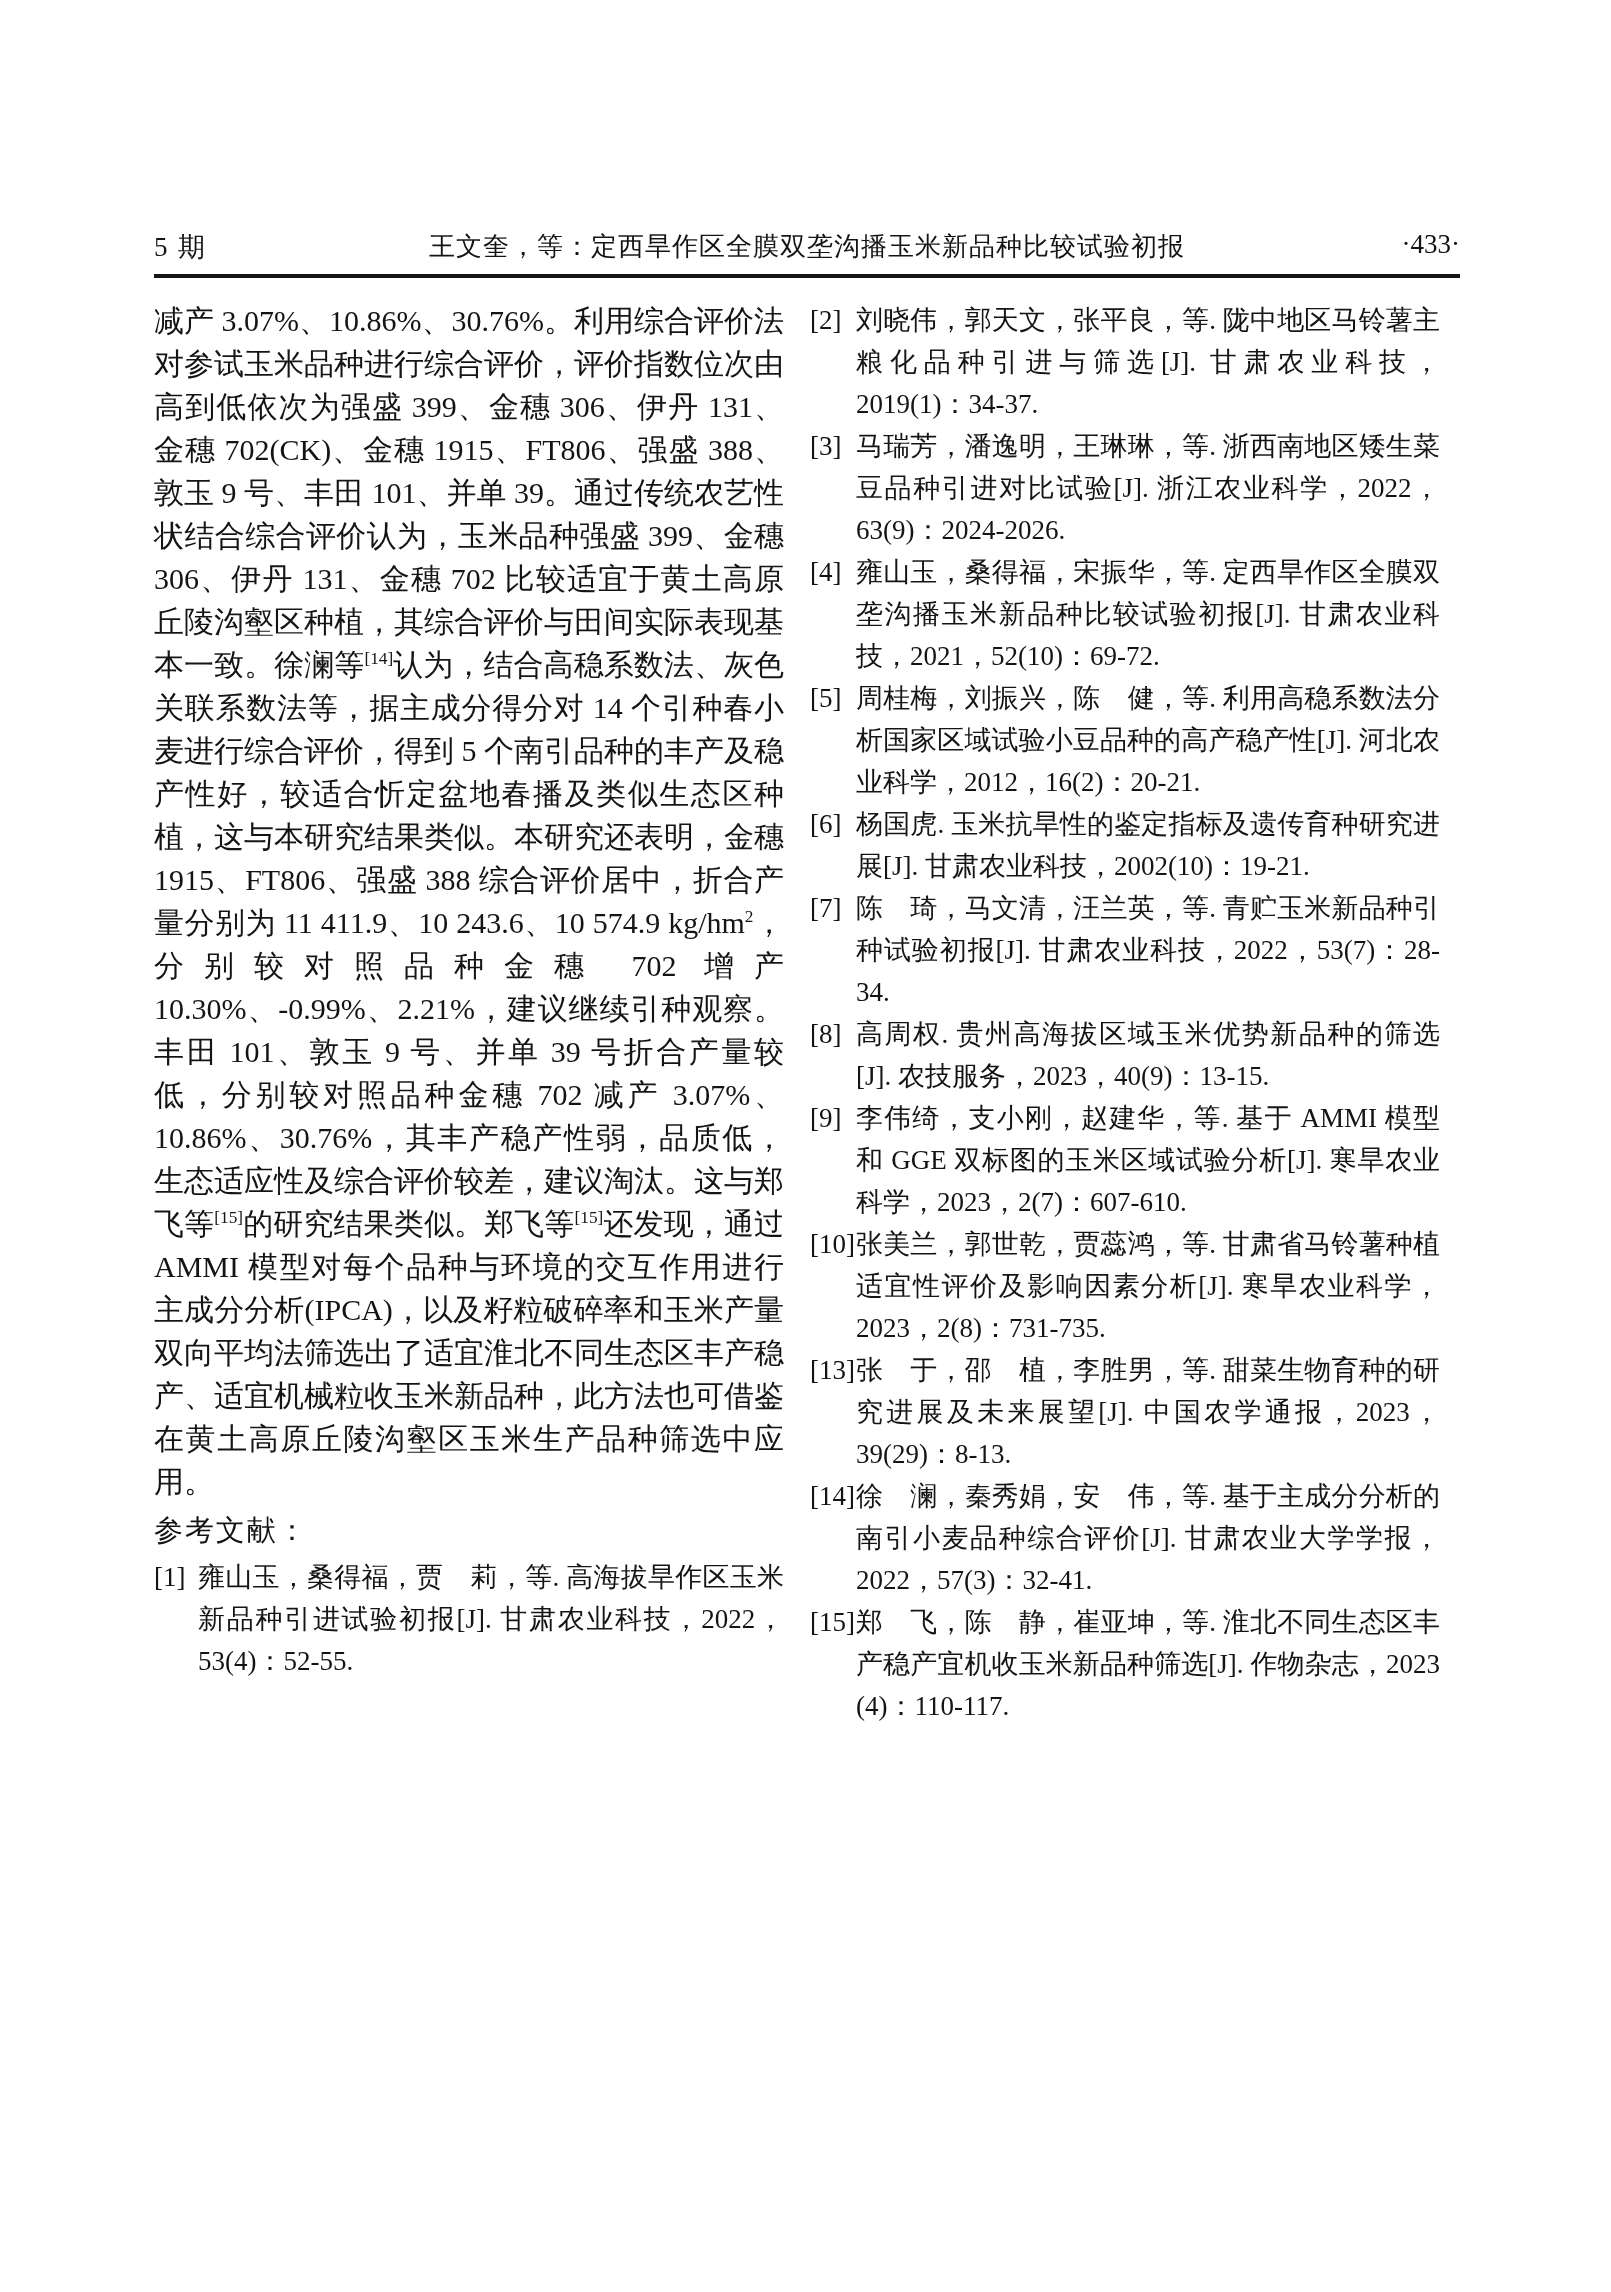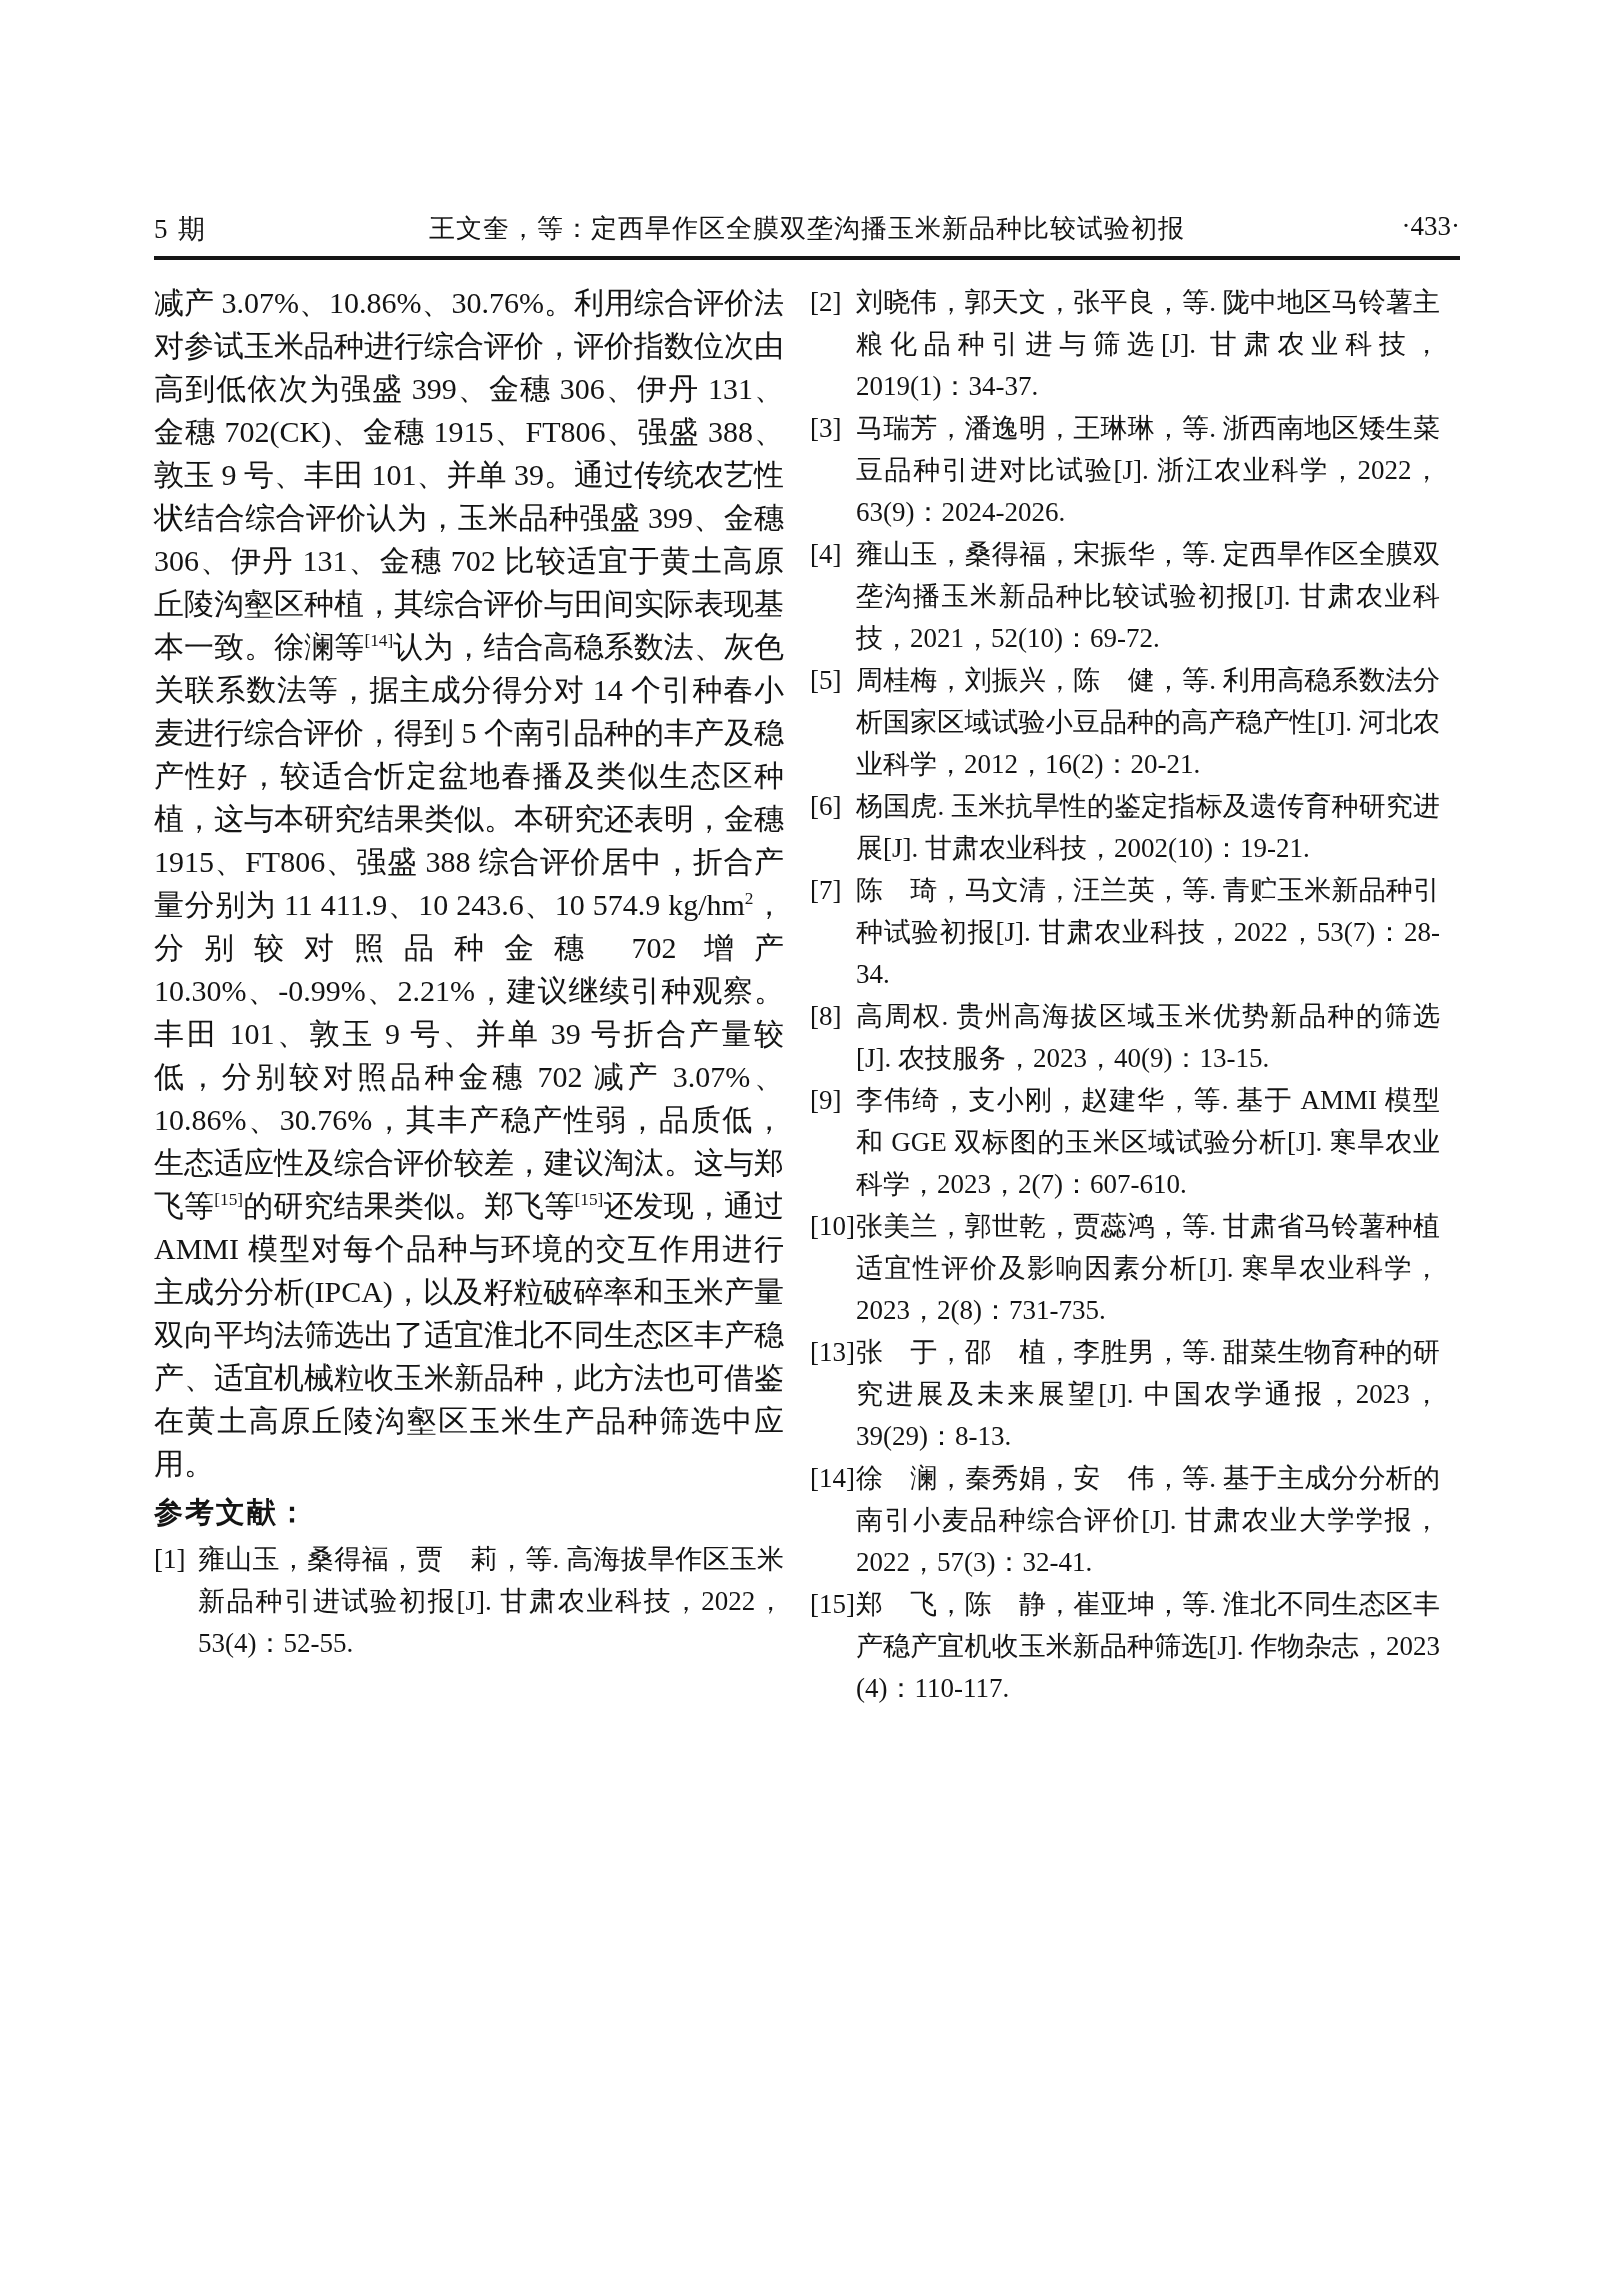--- a/index.html
+++ b/index.html
@@ -6,39 +6,39 @@
   .page {
     position:relative;
     width:1611px; height:2292px;
     background:#ffffff;
     color:#141414;
     font-family:"Liberation Serif","DejaVu Serif",serif;
     box-sizing:border-box;
     padding:207px 151px 0 154px;
     overflow:hidden;
   }
-  .header { position:relative; height:40px; }
+  .header { position:relative; height:40px;margin-top:18px; }
   .issue { position:absolute; left:0; top:3.8px; font-size:27px; letter-spacing:1.9px; }
   .running-title { display:block; text-align:center; font-size:26px; letter-spacing:1px; padding-top:3.8px; }
   .page-no { position:absolute; right:0; top:3.8px; font-size:27px; }
   .rule { height:4.8px; background:#161616; margin-top:8.6px; }
   .columns { display:flex; gap:26px; margin-top:21px; }
   .col { width:630px; flex:0 0 630px; }
   .body-para {
     margin:0;
     font-size:30px;
     line-height:43px;
     text-align:justify;
   }
   .indent { text-indent:60px; }
   sup.cite, sup.unit-sup { font-size:17.3px; line-height:0; }
   .ref-heading {
     margin:5.8px 0 3.8px 0;
     font-size:29px;
-    font-weight:700;
+    font-weight:400;
     line-height:43px;
     letter-spacing:1.9px;
   }
   .ref {
     position:relative;
     padding-left:46px;
     font-size:27px;
     line-height:42px;
     text-align:justify;
     margin:0;

